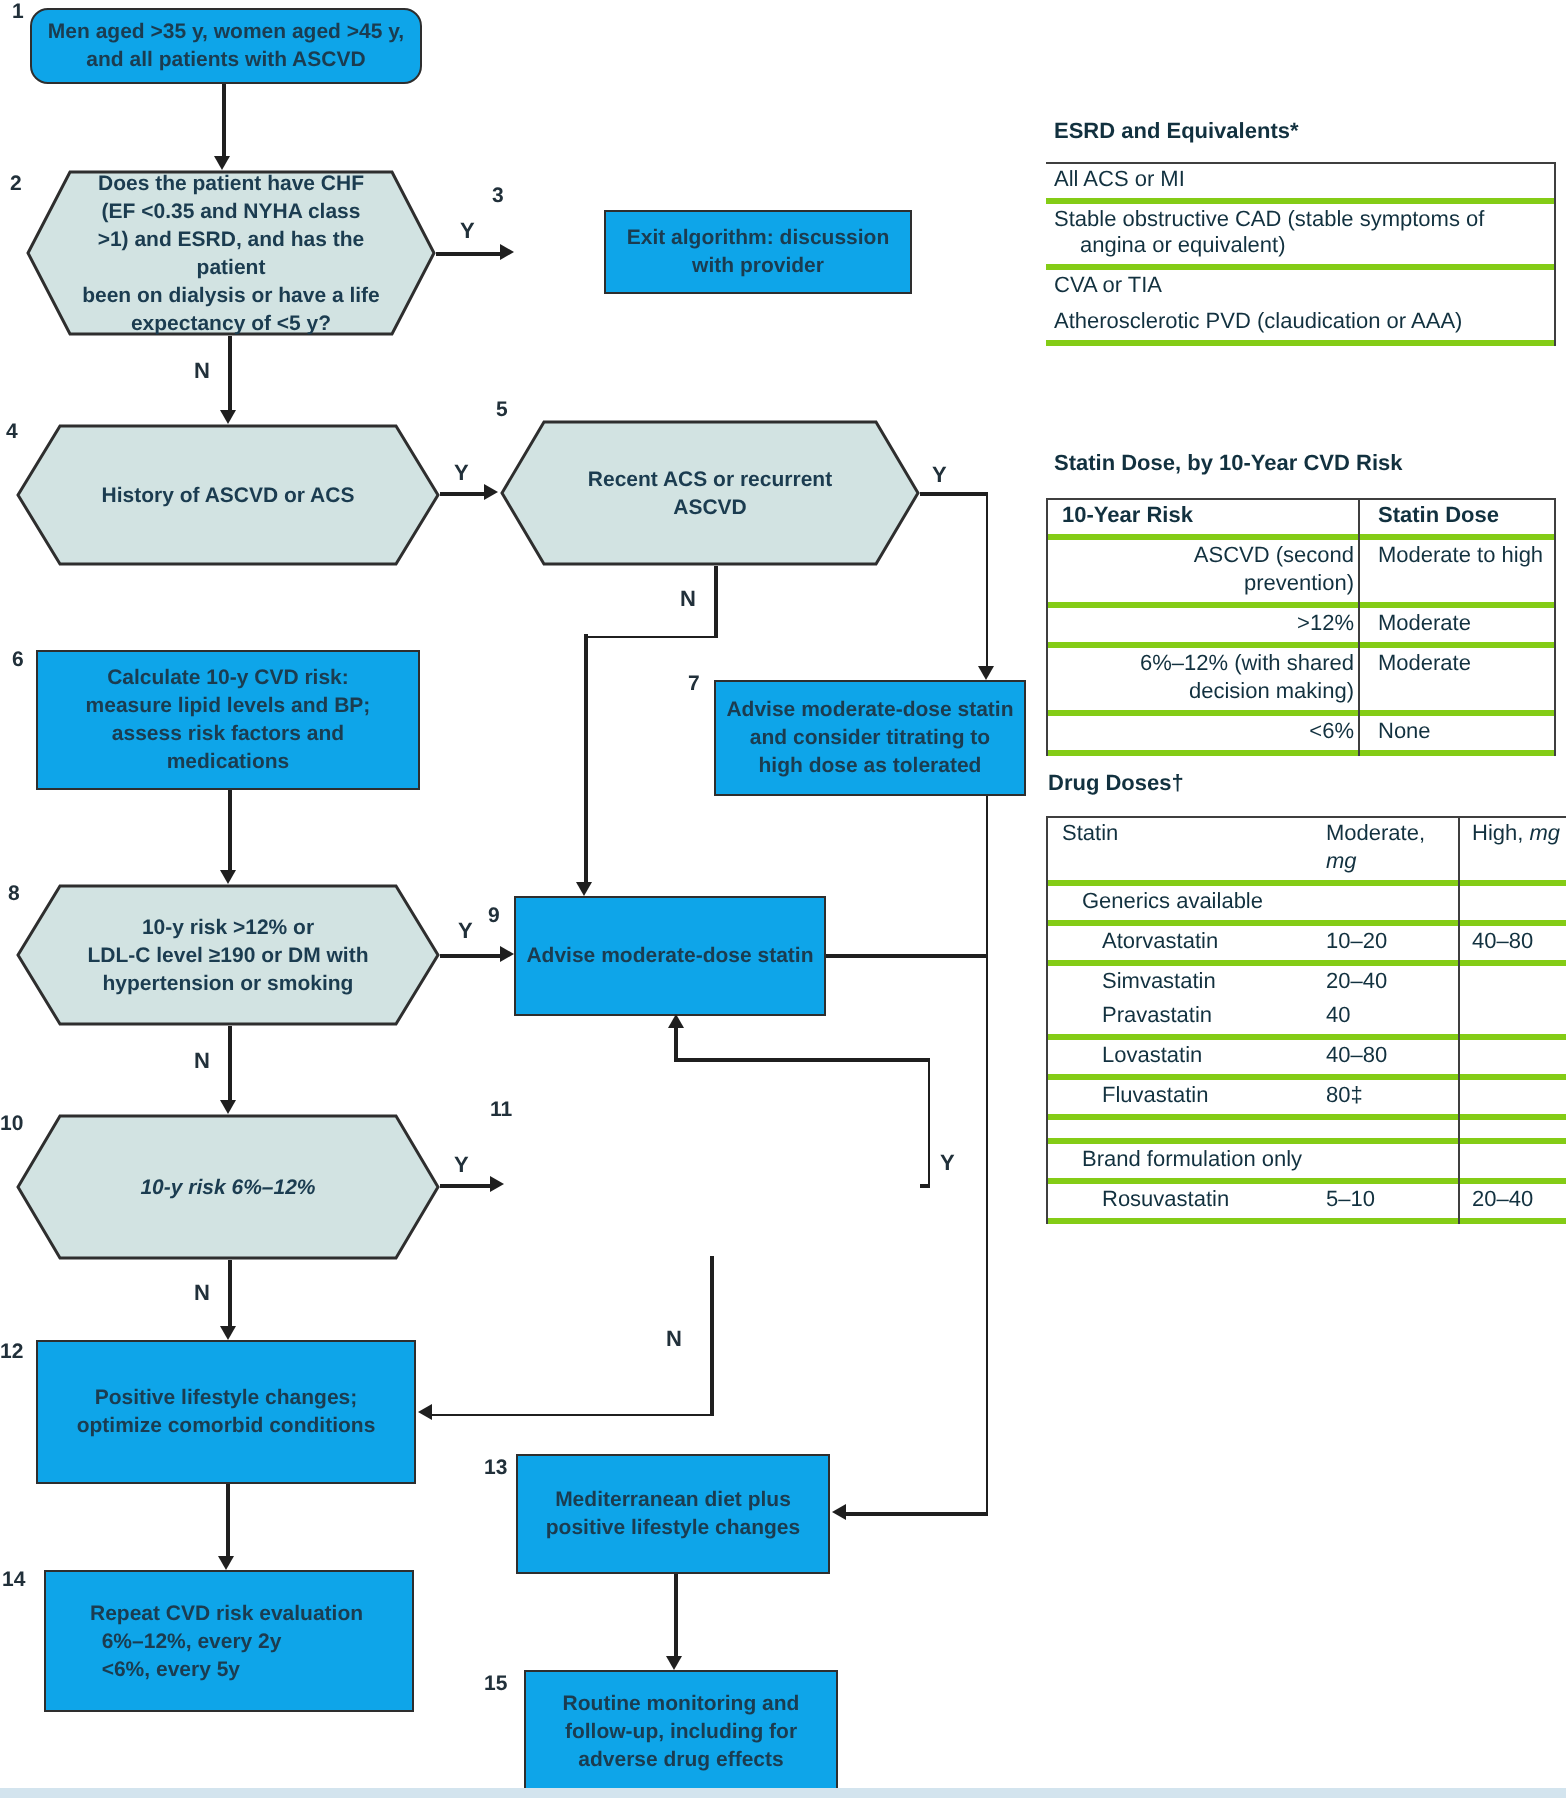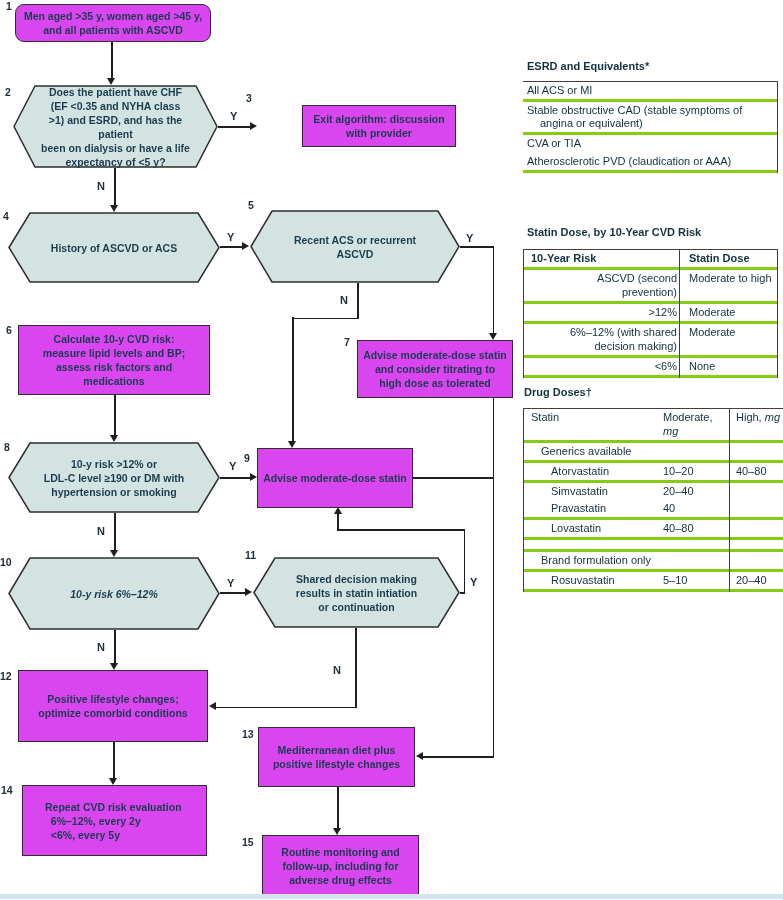--- a/index.html
+++ b/index.html
@@ -1,20 +1,20 @@
 <!DOCTYPE html>
 <html><head>
 <meta charset="utf-8">
 <style>
   html,body{margin:0;padding:0;background:#fff;}
   #fig{position:relative;width:783px;height:900px;background:#ffffff;
        font-family:"Liberation Sans","DejaVu Sans",sans-serif;color:#1b3c50;overflow:hidden;}
   
   .node{position:absolute;}
-  .rect{background:#d946ef;border:1.5px solid #2e2e2e;box-sizing:border-box;
+  .rect{background:#0ea5e9;border:1.5px solid #2e2e2e;box-sizing:border-box;
         display:flex;align-items:center;justify-content:center;}
   .rounded{border-radius:9px;}
   .flowtext{font-size:10.5px;font-weight:600;line-height:14px;text-align:center;
             white-space:pre-line;color:#1b3c50;}
   .hexwrap{position:absolute;}
   .hexwrap svg{position:absolute;left:0;top:0;}
   .hextext{position:absolute;left:0;top:0;right:0;bottom:0;display:flex;
            align-items:center;justify-content:center;padding:0 24px;}
   .node-num{position:absolute;font-size:10.5px;font-weight:600;color:#21303a;}
   
@@ -144,30 +144,20 @@
 
   <div class="hexwrap" style="left:8px;top:557px;width:212px;height:73px;font-style:italic;">
     <svg width="212" height="73">
       <polygon points="1,36.5 22,1 190,1 211,36.5 190,72 22,72" fill="#d2e3e2" stroke="#2e2e2e" stroke-width="1.5"></polygon>
     </svg>
     <div class="hextext">
         <div class="flowtext">10-y risk 6%–12%</div>
       </div>
   </div>
 
-  <div class="hexwrap" style="left:253px;top:557px;width:207px;height:71px;">
-    <svg width="207" height="71">
-      <polygon points="1,35.5 22,1 185,1 206,35.5 185,70 22,70" fill="#d2e3e2" stroke="#2e2e2e" stroke-width="1.5"></polygon>
-    </svg>
-    <div class="hextext">
-        <div class="flowtext">Shared decision making
-results in statin intiation
-or continuation</div>
-      </div>
-  </div>
 
   <div class="node rect" style="left:258px;top:727px;width:157px;height:60px;">
     <div class="flowtext">Mediterranean diet plus
 positive lifestyle changes</div>
   </div>
 
   <div class="node rect" style="left:18px;top:670px;width:190px;height:72px;">
     <div class="flowtext">Positive lifestyle changes;
 optimize comorbid conditions</div>
   </div>
@@ -320,20 +310,25 @@
     <div class="t-row">
       <div class="name-drug">Pravastatin</div>
       <div>40</div>
       <div></div>
     </div>
     <div class="t-row">
       <div class="name-drug">Lovastatin</div>
       <div>40–80</div>
       <div></div>
     </div>
+    <div class="t-row">
+      <div class="name-drug">Fluvastatin</div>
+      <div>80‡</div>
+      <div></div>
+    </div>
     <div class="t-row spacer">
       <div></div>
         <div></div>
         <div></div>
     </div>
     <div class="t-row">
       <div class="name-group">Brand formulation only</div>
         <div></div>
         <div></div>
     </div>

